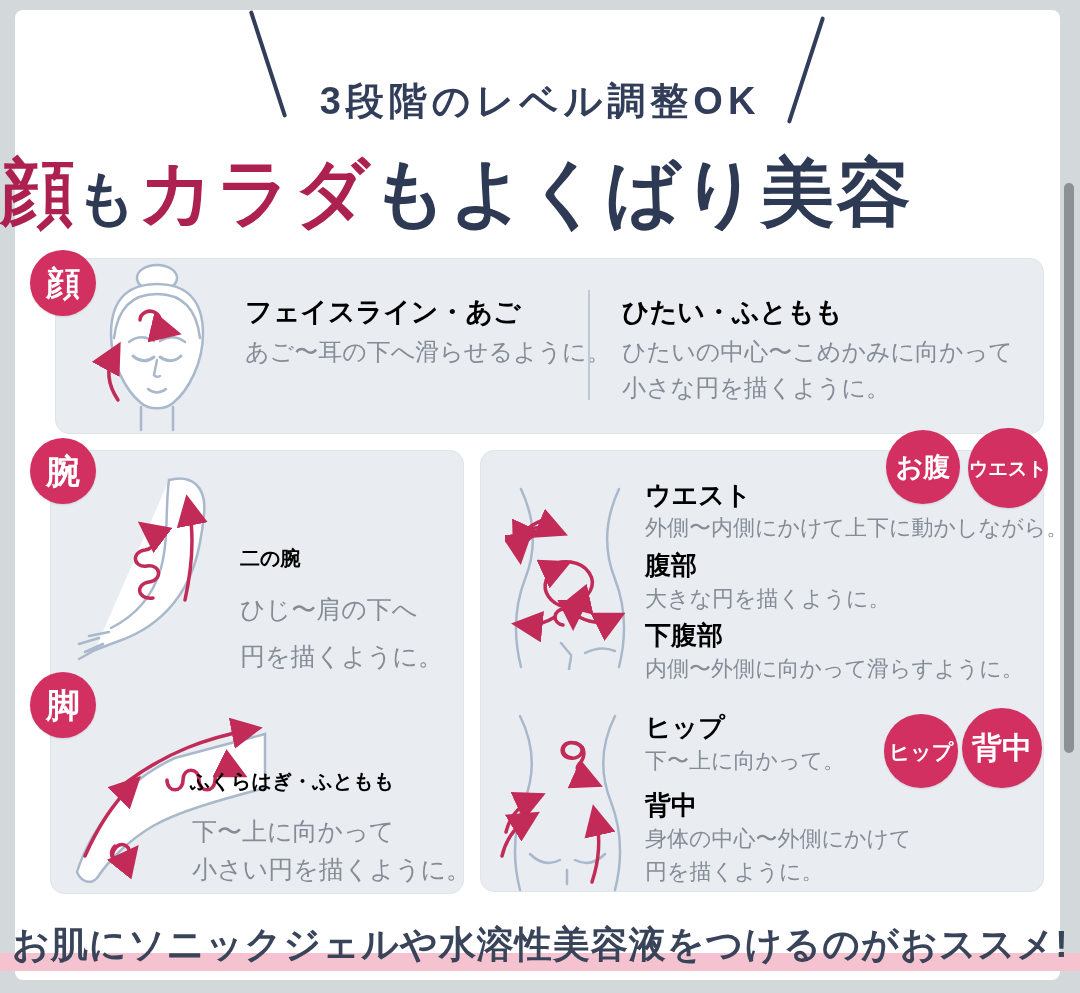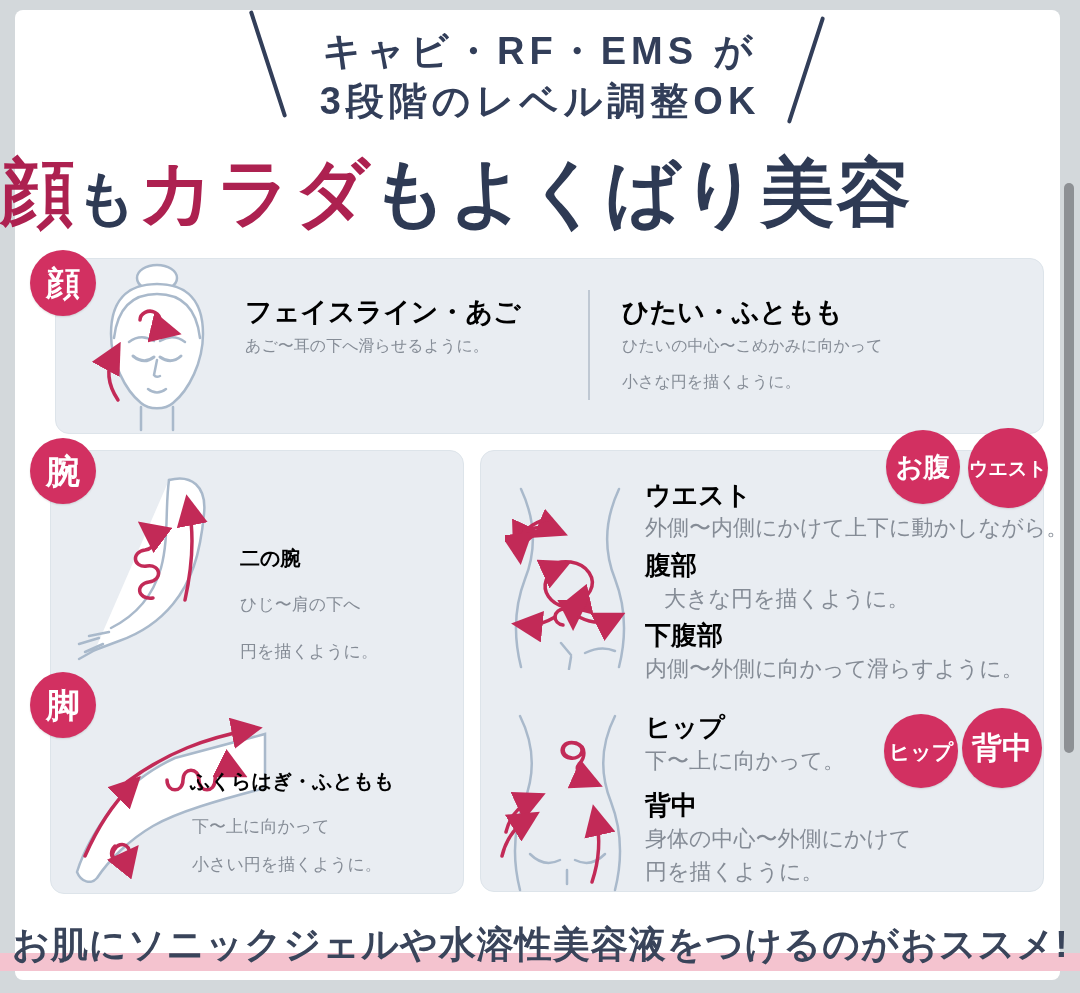--- a/index.html
+++ b/index.html
@@ -45,22 +45,22 @@
   .badge-face{left:30px;top:250px;width:66px;height:66px;font-size:34px;}
   .badge-arm{left:30px;top:438px;width:66px;height:66px;font-size:34px;}
   .badge-leg{left:30px;top:672px;width:66px;height:66px;font-size:34px;}
   .badge-belly{left:886px;top:430px;width:74px;height:74px;font-size:27px;}
   .badge-waist{left:968px;top:428px;width:80px;height:80px;font-size:19px;}
   .badge-hip{left:884px;top:714px;width:74px;height:74px;font-size:21px;}
   .badge-backB{left:962px;top:708px;width:80px;height:80px;font-size:30px;}
   
   .h-pink{position:absolute;color:#000000;font-weight:bold;white-space:nowrap;}
   .t-gray{position:absolute;color:#858c96;white-space:nowrap;}
-  .fz27{font-size:27px;} .fz24{font-size:16px;} .fz28{font-size:20px;}
-  .fz25{font-size:17px;} .fz26{font-size:26px;} .fz22{font-size:22px;}
+  .fz27{font-size:27px;} .fz24{font-size:24px;} .fz28{font-size:20px;}
+  .fz25{font-size:25px;} .fz26{font-size:26px;} .fz22{font-size:22px;}
   
   .illus{position:absolute;}
   
   .footer{position:absolute;left:0;top:920px;width:1072px;text-align:center;}
   .footer span{
     font-size:37px;font-weight:bold;color:#39445a;white-space:nowrap;
     background:linear-gradient(to bottom, rgba(0,0,0,0) 62%, #f4c3cf 62%);
     padding:0 12px 6px 12px;letter-spacing:1px;
   }
   
@@ -69,21 +69,20 @@
     background:#8d9094;border-radius:6px;
   }
 </style>
 </head>
 <body>
 
 <div class="stage">
   <div class="card"></div>
 
   <div class="slash left"></div>
-  <div class="callout-line l1">キャビ・RF・EMS が</div>
   <div class="callout-line l2">3段階のレベル調整OK</div>
   <div class="slash right"></div>
 
   <div class="main-title"><span class="accent">顔</span><span class="sm">も</span><span class="accent">カラダ</span><span>もよくばり美容</span></div>
 
   <div class="panel panel-face"></div>
   <div class="badge badge-face">顔</div>
 
   <svg class="illus" style="left:78px;top:262px;" width="158" height="170" viewBox="0 0 158 170">
     <defs>
@@ -186,21 +185,21 @@
       <path d="M80,120 a26,21 0 1 1 -26,-38" marker-end="url(#ah4)"></path>
       <path d="M58,140 a9,8 0 1 1 10,-8" marker-end="url(#ah4)"></path>
       <path d="M50,132 C40,138 30,141 20,140" marker-end="url(#ah4)"></path>
       <path d="M74,132 C86,138 98,139 108,134" marker-end="url(#ah4)"></path>
     </g>
   </svg>
 
   <div class="h-pink fz26" style="left:645px;top:478px;">ウエスト</div>
   <div class="t-gray fz22" style="left:645px;top:513px;">外側〜内側にかけて上下に動かしながら。</div>
   <div class="h-pink fz26" style="left:645px;top:548px;">腹部</div>
-  <div class="t-gray fz22" style="left:645px;top:584px;margin-left:19px;">大きな円を描くように。</div>
+  <div class="t-gray fz22" style="left:645px;top:584px;">大きな円を描くように。</div>
   <div class="h-pink fz26" style="left:645px;top:618px;">下腹部</div>
   <div class="t-gray fz22" style="left:645px;top:654px;">内側〜外側に向かって滑らすように。</div>
 
   <svg class="illus" style="left:500px;top:712px;" width="135" height="180" viewBox="0 0 135 180">
     <defs>
         <marker id="ah5" markerWidth="9" markerHeight="9" refX="5" refY="4.5" orient="auto">
           <path d="M0,0 L9,4.5 L0,9 z" fill="#c22a57"></path>
         </marker>
       </defs>
     <g fill="none" stroke="#a9b9cb" stroke-width="2.5" stroke-linecap="round">

